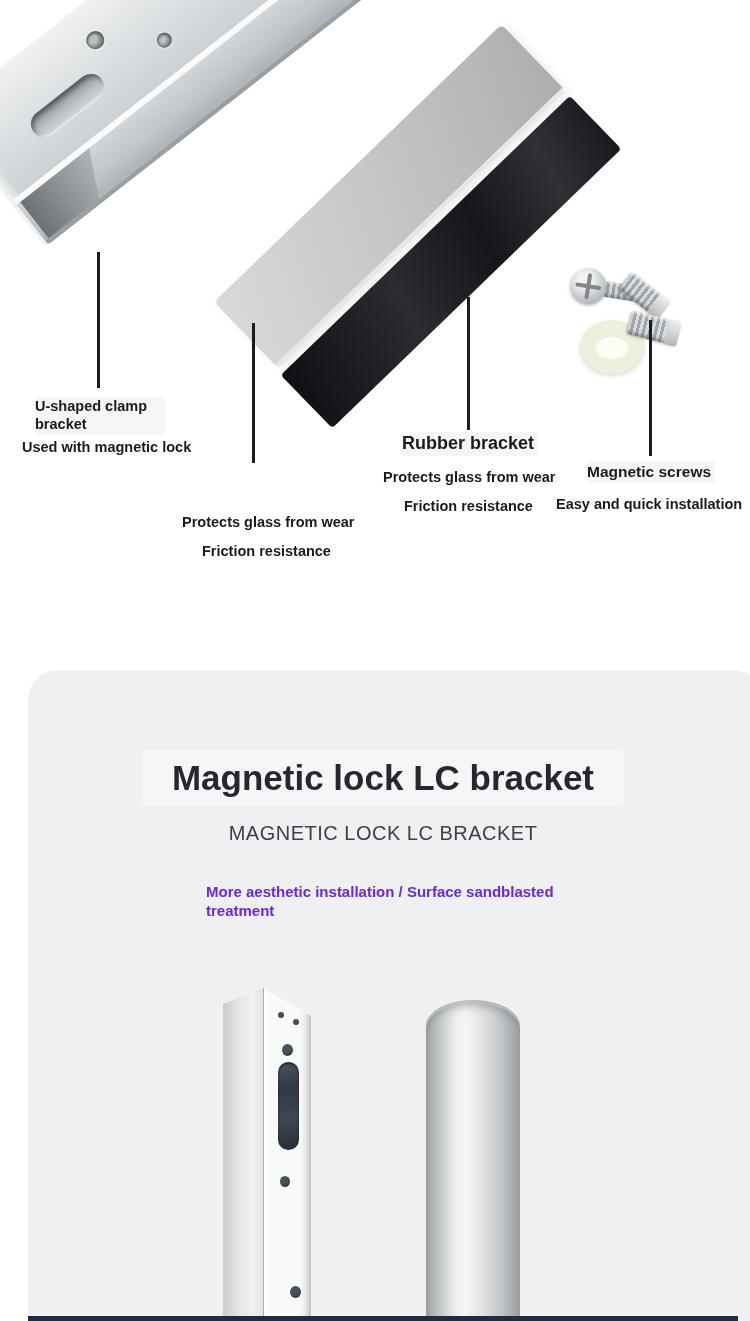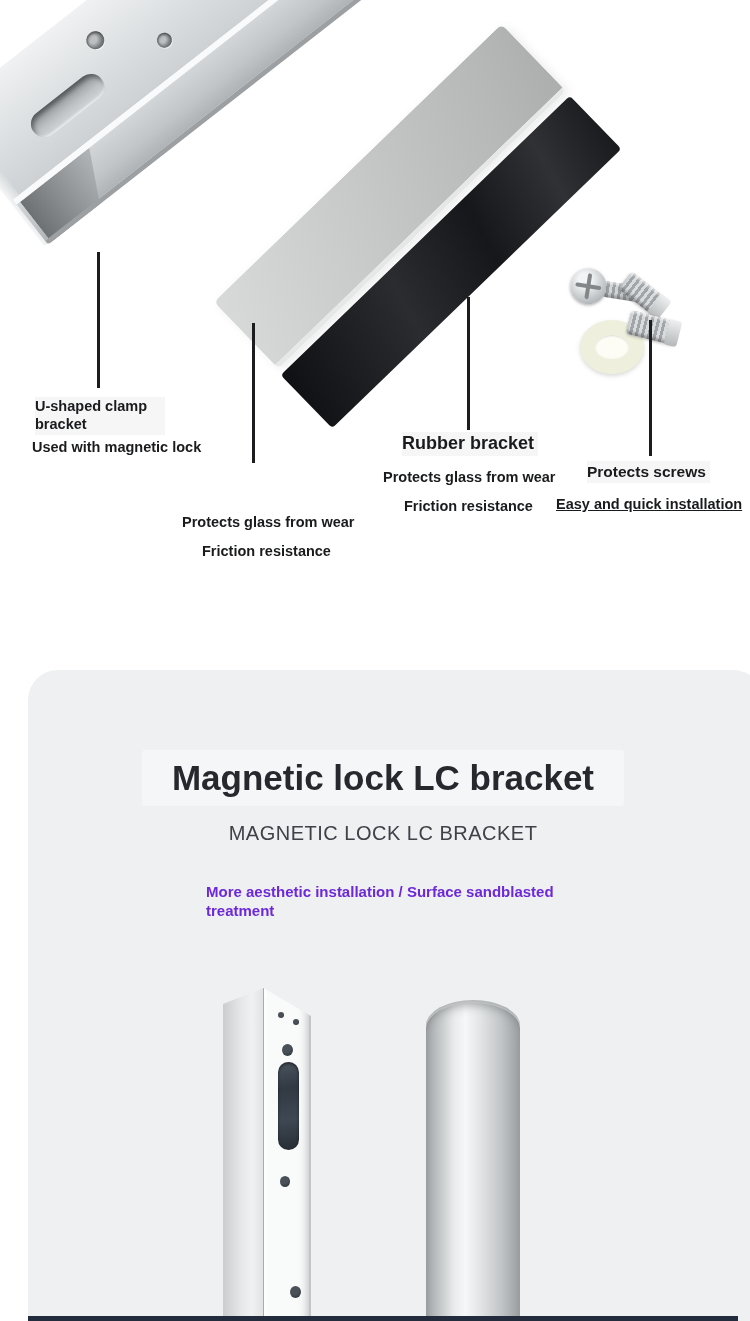--- a/index.html
+++ b/index.html
@@ -75,31 +75,31 @@
   .cline.l1{left:97px;top:252px;height:136px;}
   .cline.l2{left:252px;top:323px;height:140px;}
   .cline.l3{left:467px;top:297px;height:133px;}
   .cline.l4{left:649px;top:320px;height:136px;}
 
   
   .co{position:absolute;color:#1a1b1d;font-weight:700;}
   .co-title{font-size:14.5px;line-height:17.5px;background:#f6f6f7;display:inline-block;padding:1px 4px 2px 0;}
   .co-sub{font-size:14.5px;line-height:17px;}
   .co.b1t{left:23px;top:397px;width:130px;margin-left:12px;}
-  .co.b1s{left:32px;top:439px;text-align:center;}
+  .co.b1s{left:22px;top:439px;text-align:center;}
   .co.b2t{left:170px;top:472px;width:200px;}
   .co.b2s1{left:182px;top:514px;}
   .co.b2s2{left:202px;top:543px;}
   .co.b3t{left:402px;top:432px;}
   .co.b3t .co-title{font-size:18px;line-height:21px;}
   .co.b3s1{left:383px;top:469px;}
   .co.b3s2{left:404px;top:498px;}
   .co.b4t{left:587px;top:461px;}
   .co.b4t .co-title{font-size:15.5px;line-height:19px;}
-  .co.b4s{left:556px;top:496px;text-decoration:underline;}
+  .co.b4s{left:556px;top:496px;}
 
   
   .card{position:absolute;left:28px;top:670px;width:710px;height:651px;
     border-radius:30px 30px 0 0;background:#eef0f1;overflow:hidden;padding-left:25px;}
   .card-title-row{position:absolute;left:0;top:80px;width:710px;text-align:center;}
   .card-title{display:inline-block;font-size:35px;font-weight:700;color:#26282d;
     background:rgba(248,249,250,.65);padding:8px 30px;border-radius:3px;}
   .card-subtitle{position:absolute;left:0;top:152px;width:710px;text-align:center;
     font-size:20px;font-weight:400;letter-spacing:.5px;color:#3e4147;}
   .card-note{position:absolute;left:178px;top:212px;width:356px;
@@ -180,21 +180,21 @@
     <div class="co b1t"><span class="co-title">U-shaped clamp bracket</span></div>
     <div class="co b1s co-sub">Used with magnetic lock</div>
 
     <div class="co b2s1 co-sub">Protects glass from wear</div>
     <div class="co b2s2 co-sub">Friction resistance</div>
 
     <div class="co b3t"><span class="co-title">Rubber bracket</span></div>
     <div class="co b3s1 co-sub">Protects glass from wear</div>
     <div class="co b3s2 co-sub">Friction resistance</div>
 
-    <div class="co b4t"><span class="co-title">Protects screws</span></div>
+    <div class="co b4t"><span class="co-title">Magnetic screws</span></div>
     <div class="co b4s co-sub">Easy and quick installation</div>
   </section>
 
   <section class="card" style="background: rgb(238, 240, 241);">
     <div class="card-title-row">
       <span class="card-title">Magnetic lock LC bracket</span>
     </div>
     <div class="card-subtitle">MAGNETIC LOCK LC BRACKET</div>
     <div class="card-note">More aesthetic installation / Surface sandblasted treatment</div>
 

